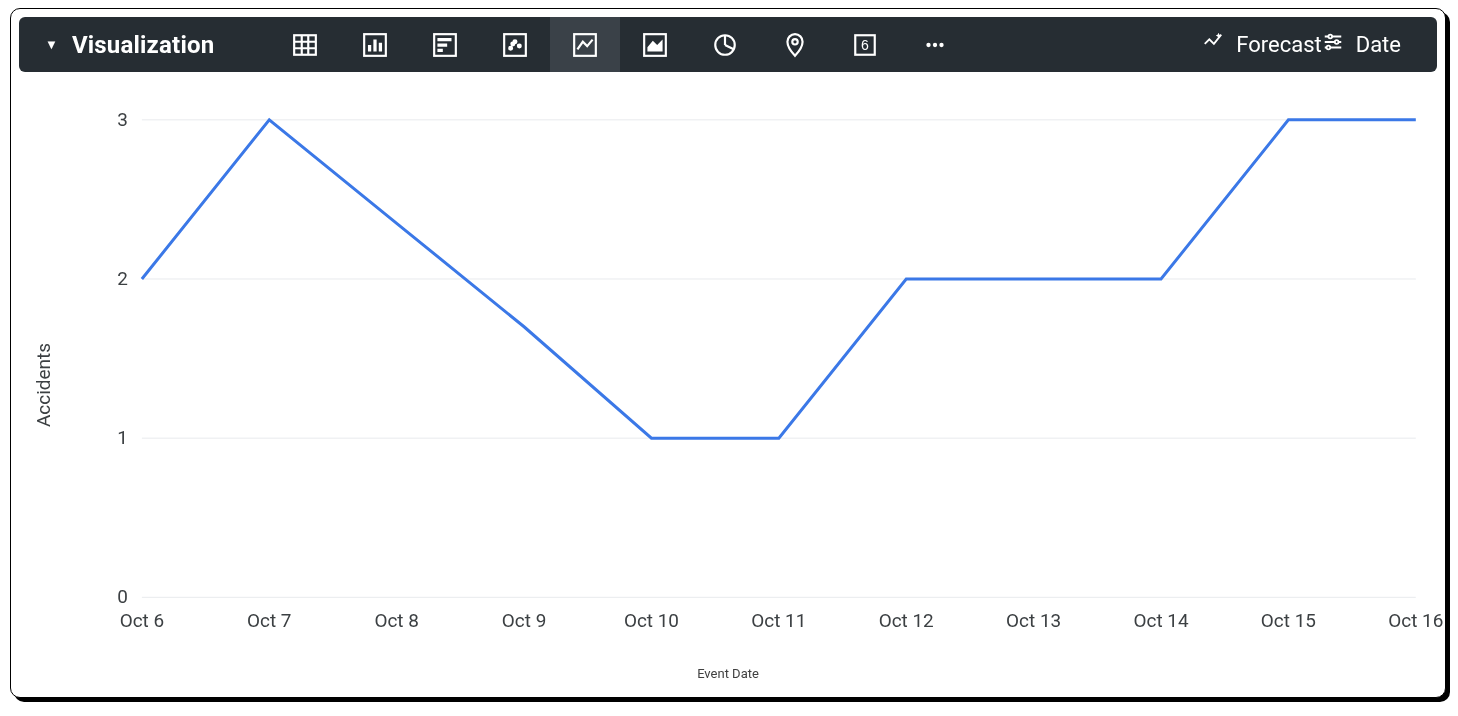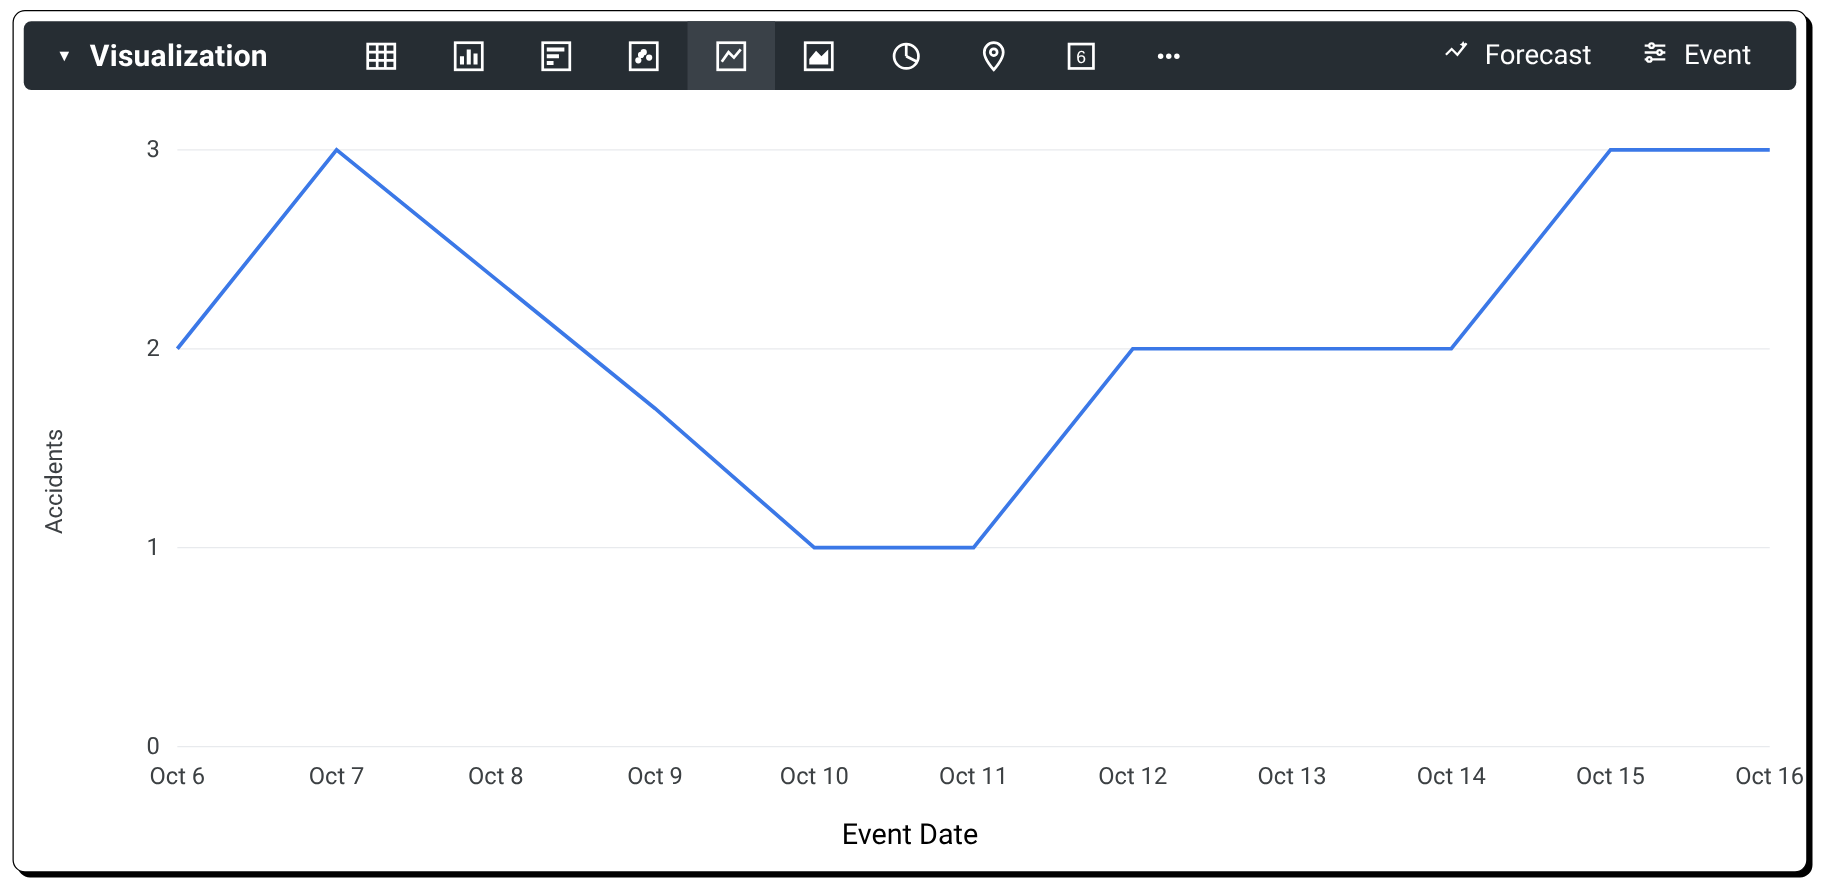--- a/index.html
+++ b/index.html
@@ -20,31 +20,31 @@
   .tb-caret { font-size: 13px; }
   .tb-title { font-weight: 700; font-size: 24px; letter-spacing: 0.2px; }
   .tb-icons { display: flex; align-items: stretch; height: 100%; margin-left: 40px; }
   .tb-btn {
     display: flex; align-items: center; justify-content: center;
     width: 70px; height: 100%; color: #fff; cursor: pointer;
   }
   .tb-btn.active { background: #3a4148; }
   .tb-btn svg { display: block; }
   .tb-spacer { flex: 1; }
-  .tb-right { display: flex; align-items: center; gap: 40px; padding-right: 36px; }
+  .tb-right { display: flex; align-items: center; padding-right: 36px; }
   .tb-action { display: flex; align-items: center; gap: 12px; cursor: pointer; font-size: 22px; }
   .chart-wrap { position: relative; width: 100%; height: calc(100% - 63px); }
   .chart-svg { position: absolute; left: 0; top: 0; width: 100%; height: 100%; }
   .ylabel {
     position: absolute; left: 32px; top: 50%; transform: translate(-50%, -50%) rotate(-90deg);
     font-size: 19px; color: #3c4043; white-space: nowrap;
   }
   .xlabel {
     position: absolute; left: 50%; bottom: 16px; transform: translateX(-50%);
-    font-size: 23px; color: #000000;
+    font-size: 13px; color: #404040;
   }
   .axis-tick { font-size: 19px; fill: #3c4043; }
   .grid-line { stroke: #e8eaed; stroke-width: 1; }
   .series-line { stroke: #3b78e7; stroke-width: 3; fill: none; stroke-linejoin: miter; stroke-linecap: butt; }
 </style>
 </head>
 <body>
 
 <div class="frame">
 
@@ -145,21 +145,21 @@
         <span>
           <svg width="22" height="22" viewBox="0 0 24 24" fill="none" stroke="#fff" stroke-width="2">
             <line x1="3" y1="6" x2="21" y2="6"></line>
               <circle cx="9" cy="6" r="2" fill="#262d33"></circle>
             <line x1="3" y1="12" x2="21" y2="12"></line>
               <circle cx="16" cy="12" r="2" fill="#262d33"></circle>
             <line x1="3" y1="18" x2="21" y2="18"></line>
               <circle cx="7" cy="18" r="2" fill="#262d33"></circle>
           </svg>
         </span>
-        <span>Event</span>
+        <span>Date</span>
       </div>
     </div>
   </div>
 
   <div class="chart-wrap">
     <div class="ylabel">Accidents</div>
     <div class="xlabel">Event Date</div>
     <svg class="chart-svg" id="chart-svg" viewBox="0 0 1436 627">
         <line x1="130" x2="1408" y1="527" y2="527" class="grid-line"></line>
         <text x="116" y="533" text-anchor="end" class="axis-tick">0</text>

